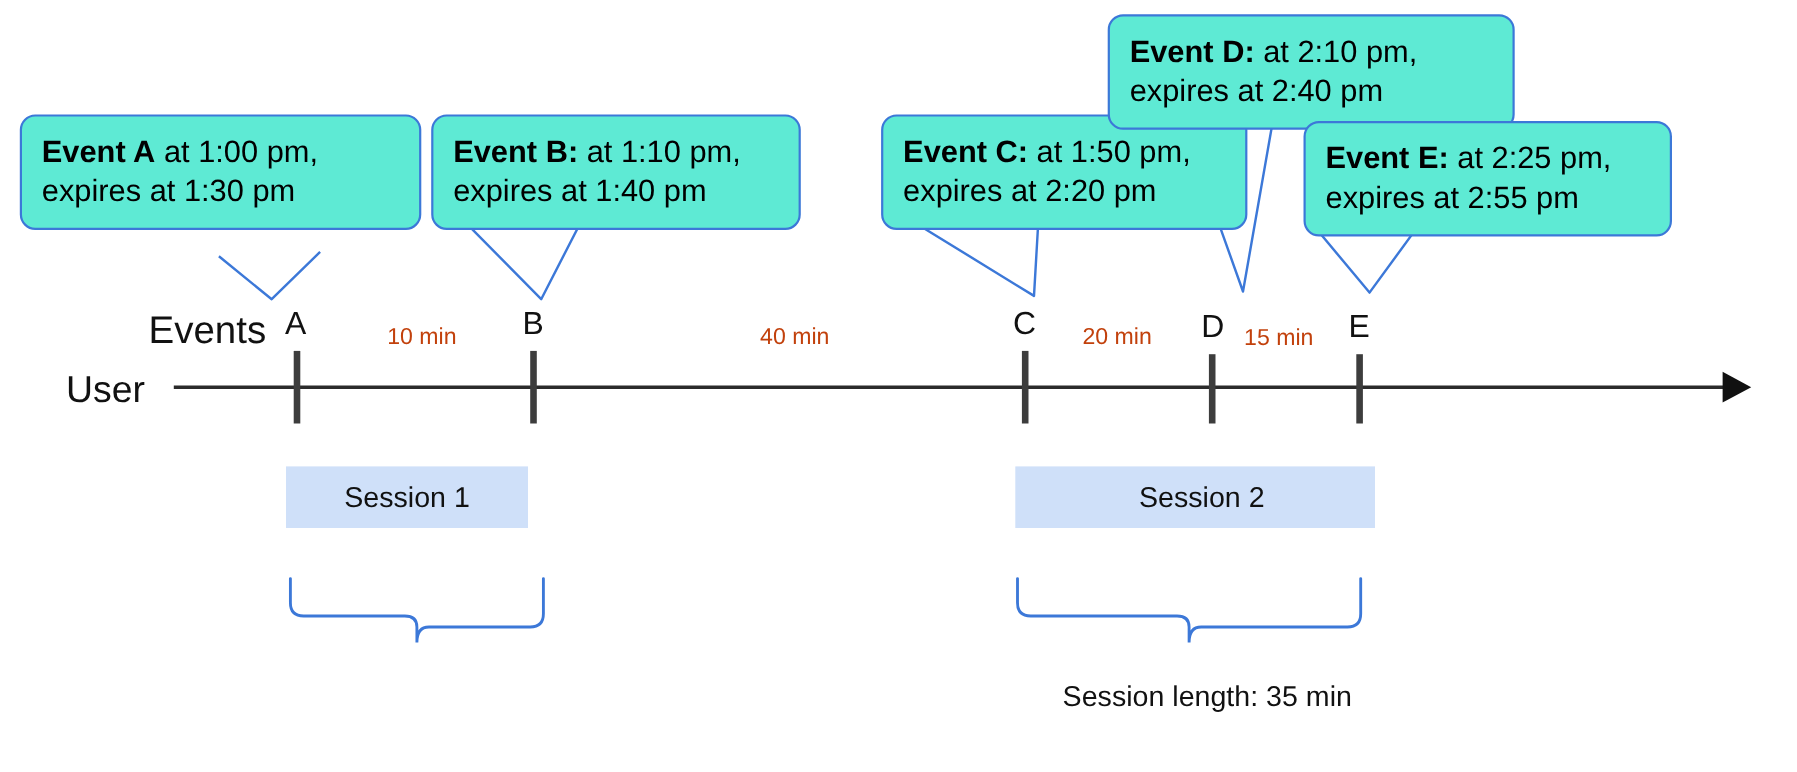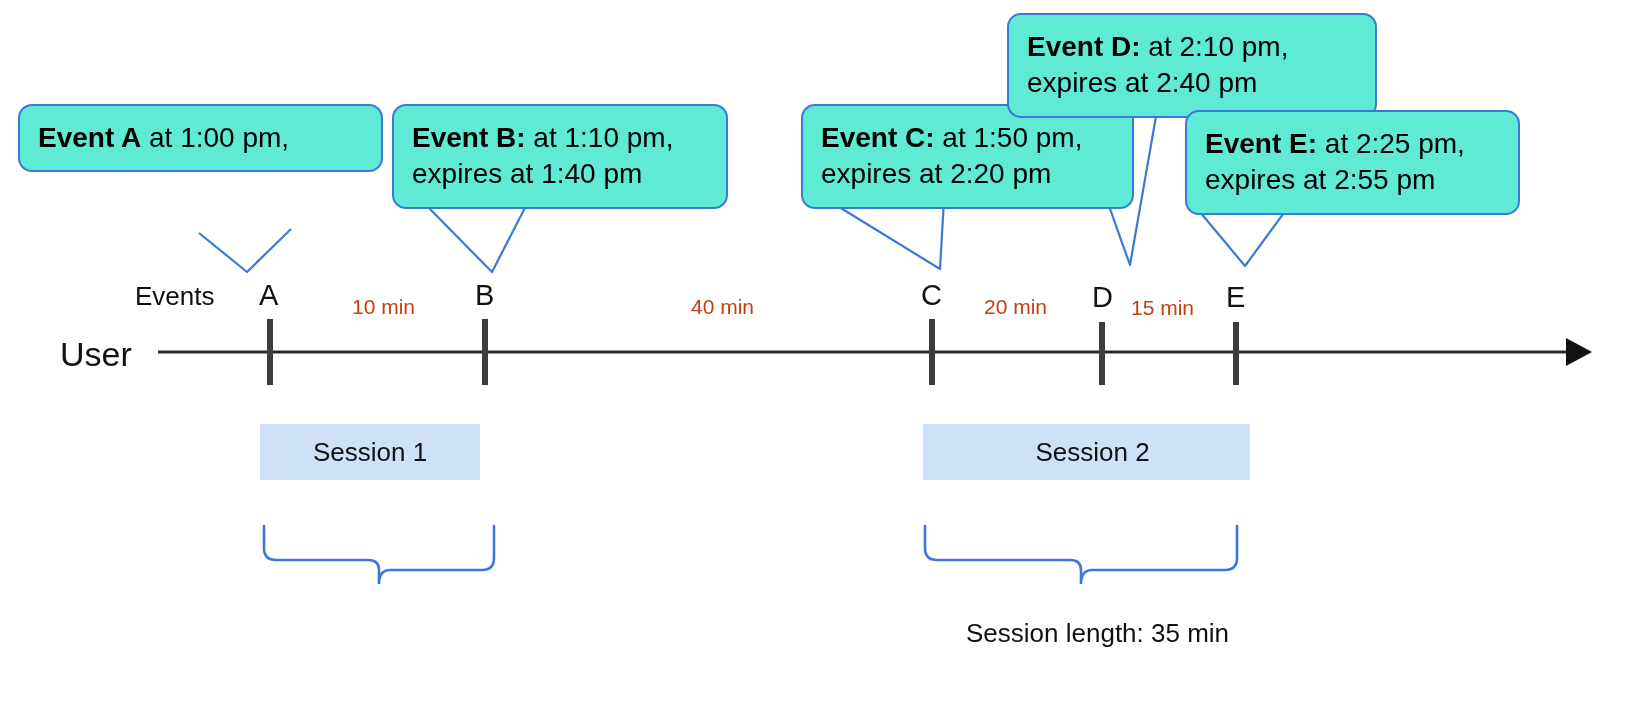--- a/index.html
+++ b/index.html
@@ -23,21 +23,21 @@
   .callout b{font-weight:bold;}
   .callout .l2{display:block;}
 
   
   #vec{position:absolute;left:0;top:0;width:1634px;height:702px;z-index:2;}
 
   
   .evt-letter{position:absolute;font-size:29px;line-height:1;color:#111;z-index:3;}
   .evt-gap{position:absolute;font-size:21px;line-height:1;color:#c2410c;z-index:3;}
   .axis-title{position:absolute;font-size:34px;line-height:1;color:#111;z-index:3;}
-  .events-title{position:absolute;font-size:26px;line-height:1;color:#111;z-index:3;}
+  .events-title{position:absolute;font-size:35px;line-height:1;color:#111;z-index:3;}
 
   
   .session-box{
     position:absolute;
     background:#cfe0f9;
     display:flex;align-items:center;justify-content:center;
     font-size:26px;color:#111;
     z-index:3;
   }
   .sess-len{position:absolute;font-size:26px;line-height:1;color:#111;z-index:3;}
@@ -88,20 +88,21 @@
     </g>
 
     <g fill="none" stroke="#3c78d8" stroke-width="2.6" stroke-linecap="round">
       <path d="M 925 526 L 925 548 Q 925 560 937 560 L 1070 560 Q 1081 560 1081 570 L 1081 584
                Q 1081 570 1092 570 L 1225 570 Q 1237 570 1237 558 L 1237 526"></path>
     </g>
   </svg>
 
   <div class="callout" style="left:18px; top:104px; width:365px;">
     <span class="l1"><b>Event A</b><span> at 1:00 pm,</span></span>
+    <span class="l2">expires at 1:30 pm</span>
   </div>
 
   <div class="callout" style="left:392px; top:104px; width:336px;">
     <span class="l1"><b>Event B</b><b>:</b><span> at 1:10 pm,</span></span>
     <span class="l2">expires at 1:40 pm</span>
   </div>
 
   <div class="callout" style="left:801px; top:104px; width:333px;">
     <span class="l1"><b>Event C</b><b>:</b><span> at 1:50 pm,</span></span>
     <span class="l2">expires at 2:20 pm</span>

